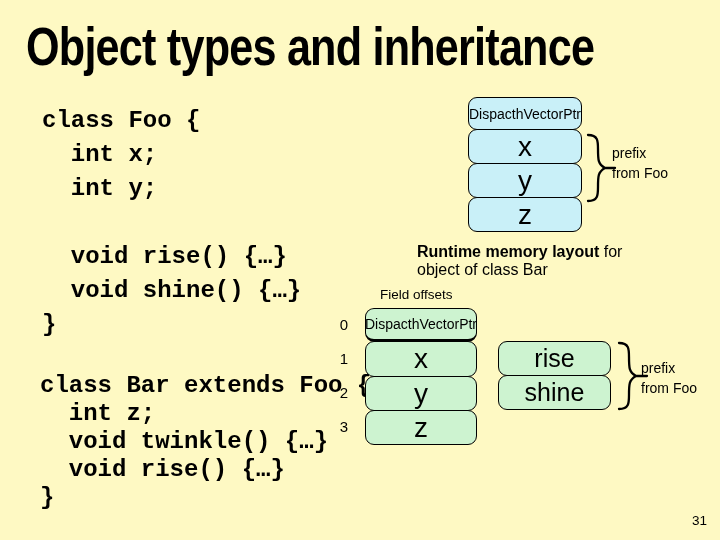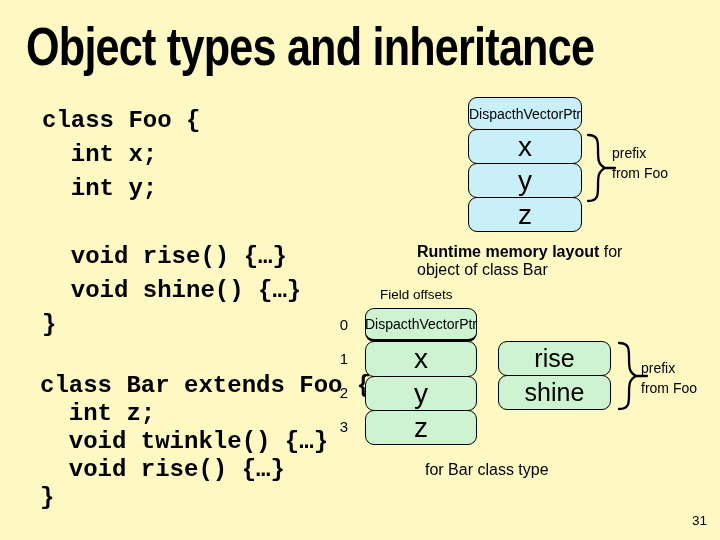--- a/index.html
+++ b/index.html
@@ -127,18 +127,17 @@
 
   <svg class="brace" style="left:616px; top:340px;" width="34" height="72" viewBox="0 0 34 72">
     <path d="M3,3 C13,3 13,9 13,17 C13,28 13,32 20,36 C13,40 13,44 13,55 C13,63 13,69 3,69 M20,36 L31,36" fill="none" stroke="#000" stroke-width="2.3" stroke-linecap="round"></path>
   </svg>
   <div class="brace-label" id="brace-label-bottom">
     <div>prefix</div>
     <div>from Foo</div>
   </div>
 
   <div class="caption" id="compile-caption">
-    <div class="cap-line">for Bar class type</div>
   </div>
 
   <div id="page-number">31</div>
 
 </div>
 
 </body></html>

